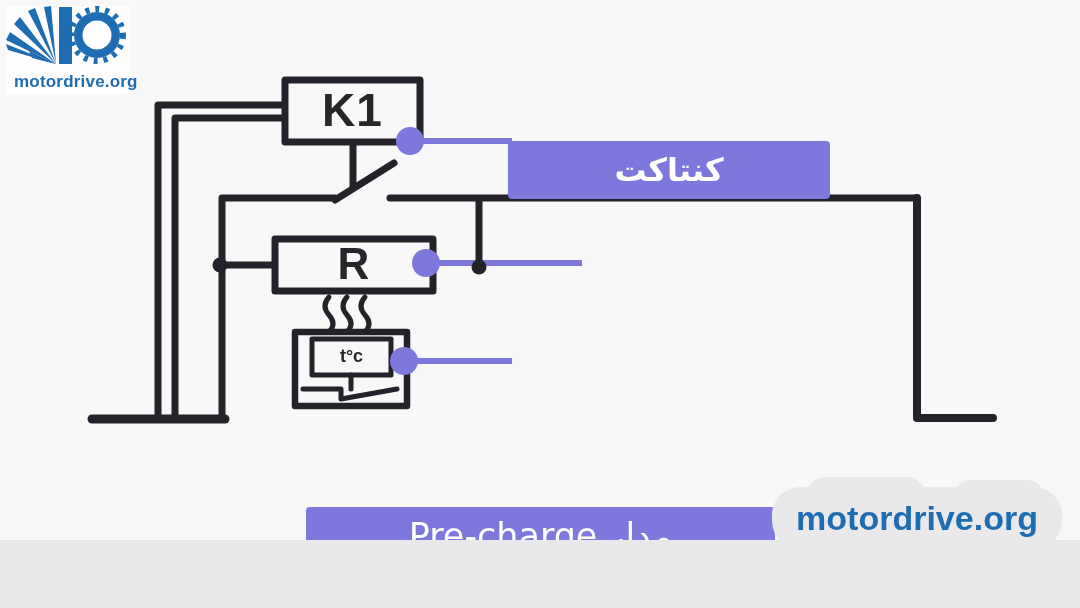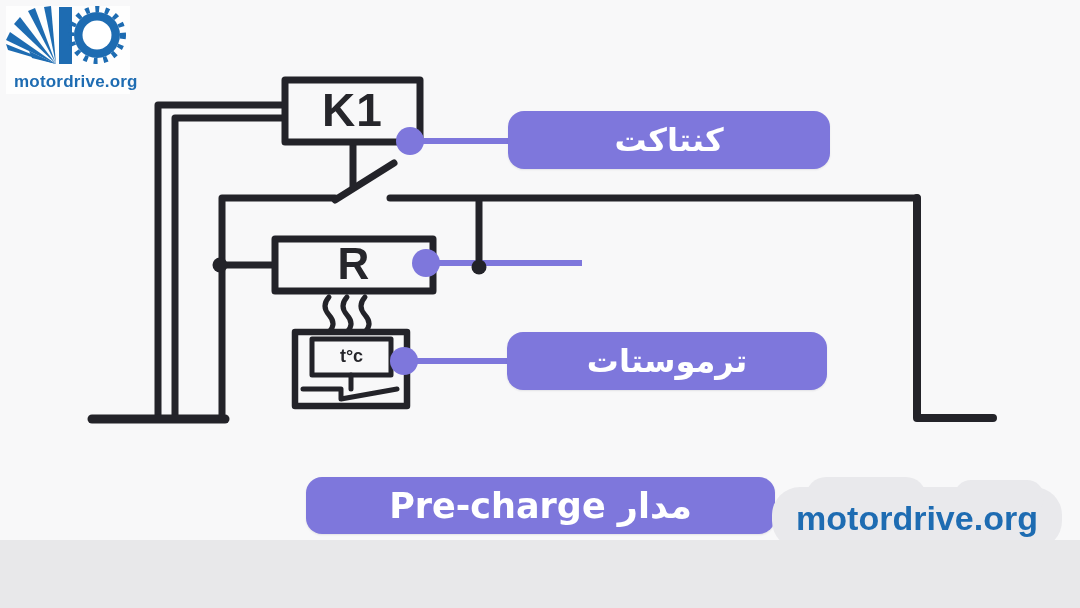--- a/index.html
+++ b/index.html
@@ -14,30 +14,31 @@
     position:absolute;display:flex;align-items:center;justify-content:center;
     color:#26262b;font-weight:bold;letter-spacing:1px;
     font-family:"Liberation Sans",sans-serif;
   }
   .k1{left:285px;top:80px;width:135px;height:60px;font-size:46px;}
   .r{left:275px;top:239px;width:158px;height:50px;font-size:44px;}
   .tc{left:312px;top:339px;width:79px;height:35px;font-size:18px;font-weight:600;letter-spacing:0;}
 
   
   .callout{
-    position:absolute;background:#7e77dc;border-radius:16px;
+    position:absolute;background:#7e77dc;border-radius:4px;
     color:#ffffff;display:flex;align-items:center;justify-content:center;
     font-family:"DejaVu Sans","Liberation Sans",sans-serif;
     font-size:32px;font-weight:bold;
     box-shadow:0 1px 2px rgba(40,40,60,.10);
+    margin-top:30px;
   }
   .co-contactor {left:508px;top:111px;width:322px;height:58px;}
   .co-resistor  {left:578px;top:231px;width:320px;height:58px;}
   .co-thermostat{left:507px;top:332px;width:320px;height:58px;}
-  .co-title     {left:306px;top:477px;width:469px;height:57px;font-size:35px;font-weight:700;}
+  .co-title     {left:306px;top:477px;width:469px;height:57px;font-size:35px;font-weight:400;}
 
   
   .logo{position:absolute;left:6px;top:6px;width:124px;height:88px;background:#fefefe;}
   .logo-text{
     position:absolute;left:8px;top:66px;width:116px;text-align:left;
     color:#1e6cb2;font-size:17px;font-weight:bold;letter-spacing:.2px;
     font-family:"Liberation Sans",sans-serif;
   }
 
   
@@ -117,21 +118,20 @@
       <circle cx="220" cy="265" r="7.5"></circle>
       <circle cx="479" cy="267" r="7.5"></circle>
     </g>
   </svg>
 
   <div class="comp-label k1">K1</div>
   <div class="comp-label r">R</div>
   <div class="comp-label tc">t°c</div>
 
   <div class="callout co-contactor" dir="rtl">كنتاكت</div>
-  <div class="callout co-thermostat" dir="rtl">ترموستات</div>
   <div class="callout co-title" dir="rtl">مدار Pre-charge</div>
 
   <div class="logo">
     <svg width="120" height="62" viewBox="0 0 120 62">
       <g fill="#1e6cb2">
         <polygon points="50,58 0,34 4,26"></polygon>
         <polygon points="50,58 8,18 14,11"></polygon>
         <polygon points="50,58 22,5 29,2"></polygon>
         <polygon points="50,58 38,1 45,0"></polygon>
         <polygon points="50,58 2,44 0,38"></polygon>

